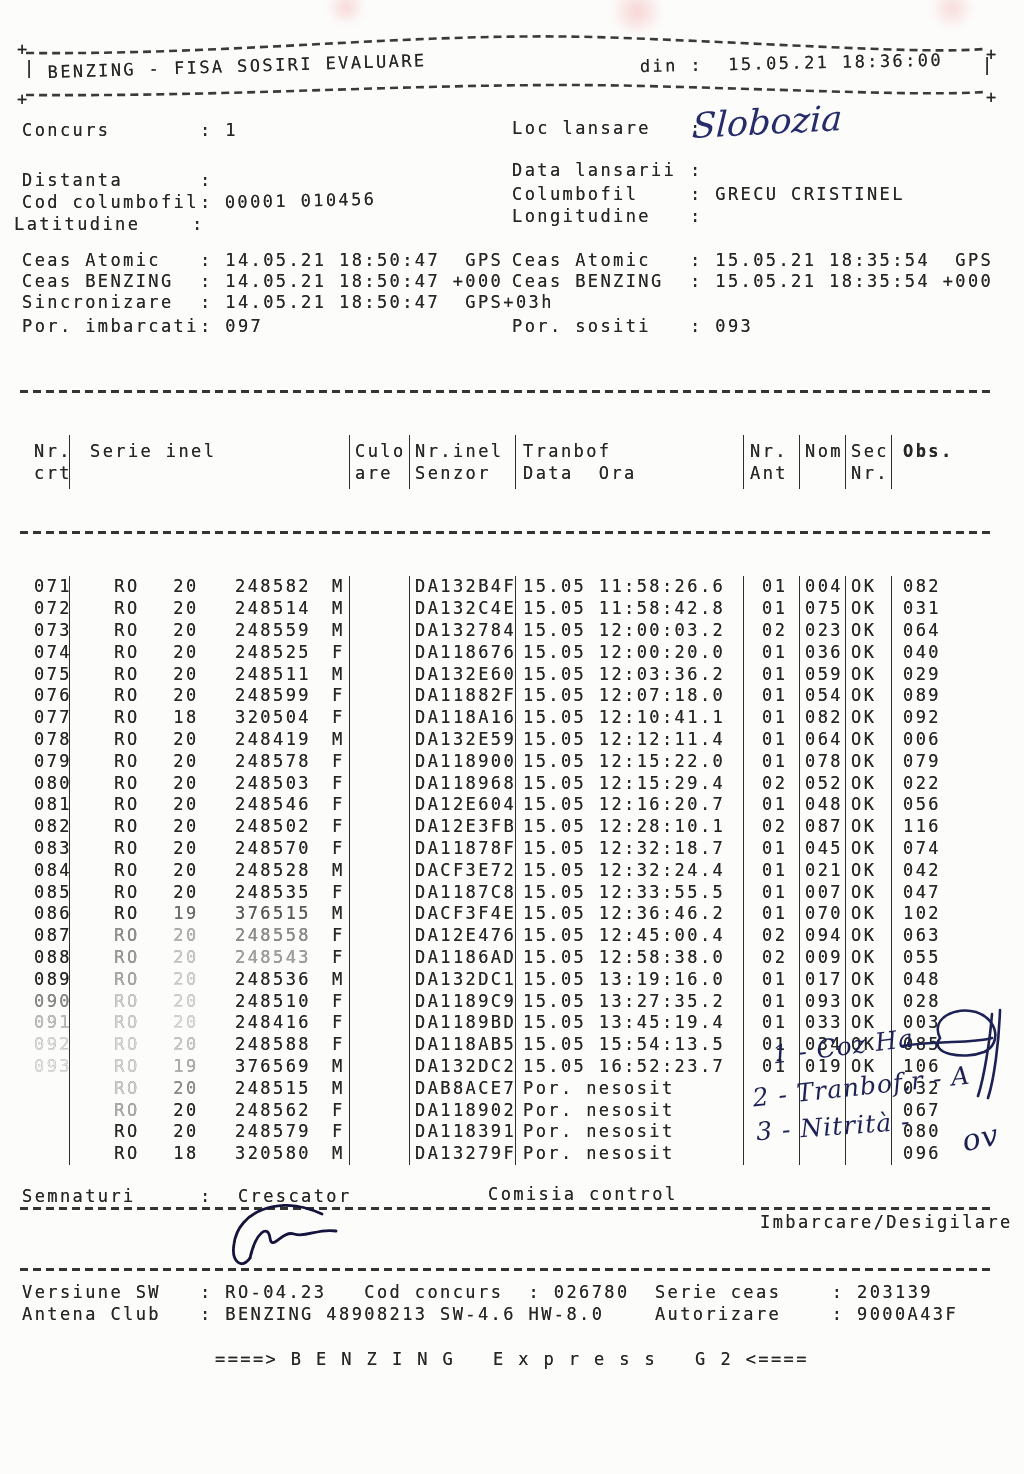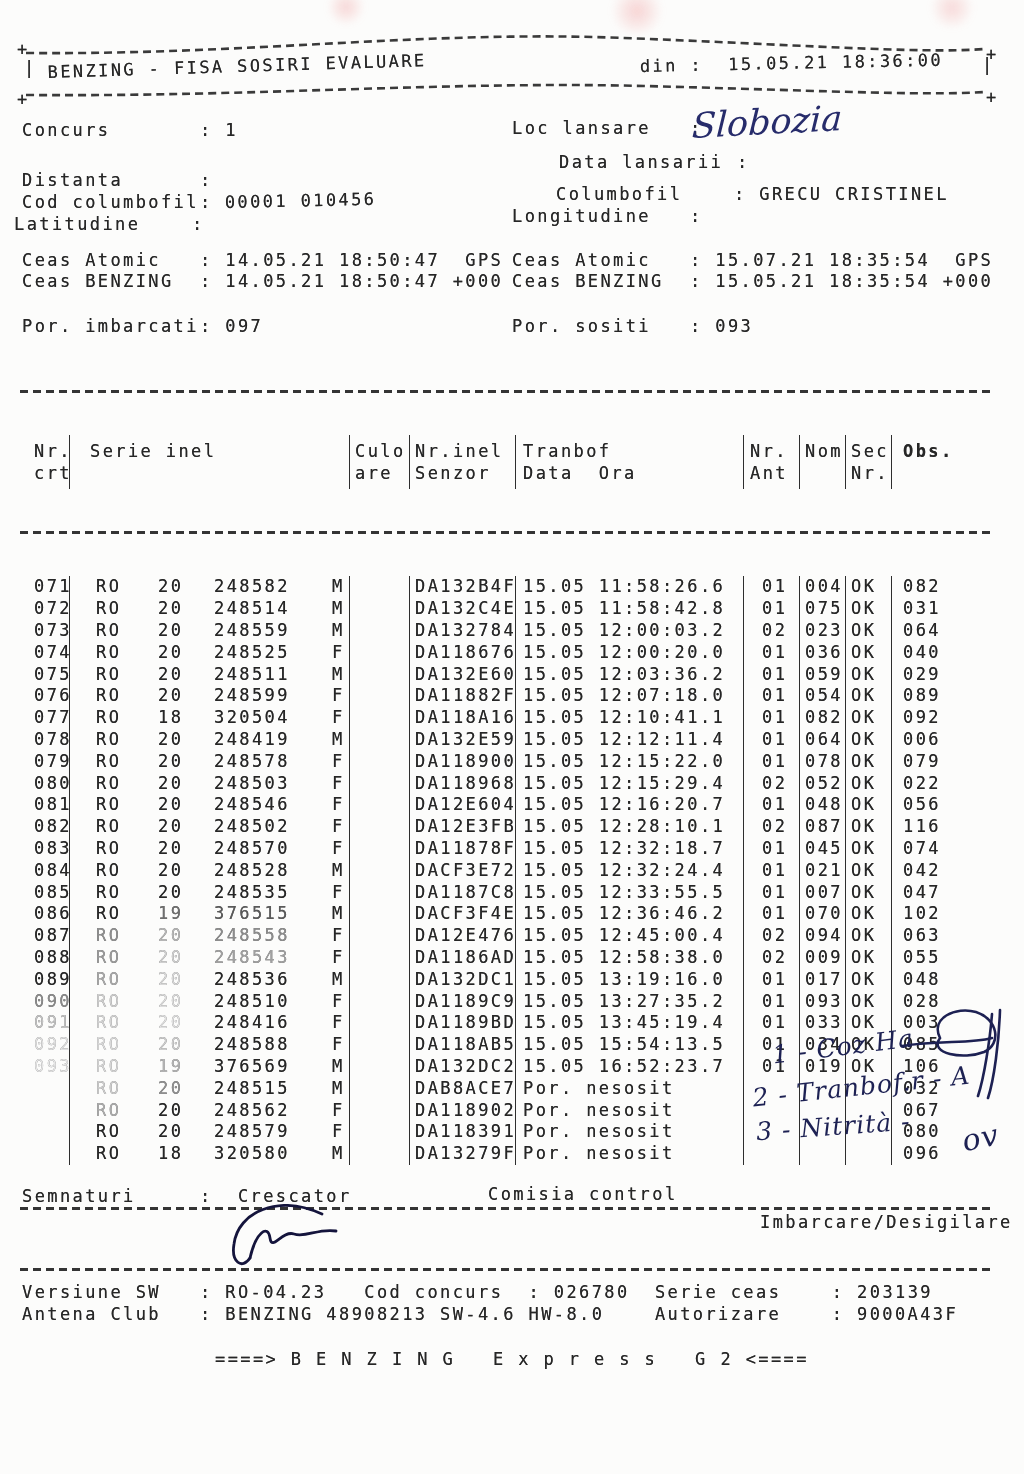--- a/index.html
+++ b/index.html
@@ -15,21 +15,21 @@
   .hdash{height:3px;background:repeating-linear-gradient(90deg,#343434 0 8px,transparent 8px 13px);}
   
   .tbl{position:absolute;left:20px;top:348px;width:972px;}
   .trow{display:grid;grid-template-columns:50px 280px 60px 106px 228px 56px 46px 46px 100px;}
   .cell{border-right:1.7px solid #2e2e2e;display:flex;align-items:center;overflow:hidden;}
   .cell:last-child{border-right:none;}
   .hrow .cell{display:block;padding-top:5px;height:49px;}
   .hl{line-height:22px;}
   .drow{height:21.8px;}
   .c-crt{padding-left:14px;}
-  .serie-in{display:flex;width:100%;}
+  .serie-in{display:flex;width:100%;text-align:center;}
   .co{margin-left:26px;width:62px;}
   .yr{width:56px;}
   .ring{width:118px;}
   .c-senzor{padding-left:5px;}
   .c-sosire{padding-left:7px;}
   .c-ant{padding-left:18px;}
   .c-nom{padding-left:5px;}
   .c-sec{padding-left:5px;}
   .c-obs{padding-left:11px;}
   .hpadA{padding-left:14px;} .hpadB{padding-left:20px;} .hpadC{padding-left:5px;}
@@ -66,31 +66,32 @@
     <div class="abs mono tilt1" style="left:48px;top:62px;">BENZING - FISA SOSIRI EVALUARE</div>
     <div class="abs mono tilt2" style="left:640px;top:56px;"><span>din :</span><span>  </span><span>15.05.21 18:36:00</span></div>
   </div>
 
   <div class="abs mono" style="left:22px;top:120px;"><span class="lbl">Concurs</span><span>:</span> <span>1</span></div>
   <div class="abs mono" style="left:22px;top:170px;"><span class="lbl">Distanta</span><span>:</span> <span></span></div>
   <div class="abs mono" style="left:22px;top:192px;"><span class="lbl">Cod columbofil</span><span>:</span> <span class="tilt2" style="display:inline-block">00001 010456</span></div>
   <div class="abs mono" style="left:14px;top:214px;"><span class="lbl">Latitudine</span><span>:</span></div>
 
   <div class="abs mono" style="left:512px;top:118px;"><span class="lblr">Loc lansare</span><span>:</span> <span></span></div>
-  <div class="abs mono" style="left:512px;top:152px;margin-left:47px;"><span class="lblr">Data lansarii</span><span>:</span> <span></span></div>
-  <div class="abs mono" style="left:512px;top:184px;margin-left:44px;"><span class="lblr">Columbofil</span><span>:</span> <span>GRECU CRISTINEL</span></div>
+  <div class="abs mono" style="left:512px;top:160px;"><span class="lblr">Data lansarii</span><span>:</span> <span></span></div>
+  <div class="abs mono" style="left:512px;top:184px;"><span class="lblr">Columbofil</span><span>:</span> <span>GRECU CRISTINEL</span></div>
   <div class="abs mono" style="left:512px;top:206px;"><span class="lblr">Longitudine</span><span>:</span></div>
 
   <div class="abs hand hand-big" style="left:692px;top:102px;">Slobozia</div>
 
   <div class="abs mono" style="left:22px;top:250px;"><span class="lbl">Ceas Atomic</span><span>:</span> <span>14.05.21 18:50:47  GPS</span></div>
   <div class="abs mono" style="left:22px;top:271px;"><span class="lbl">Ceas BENZING</span><span>:</span> <span>14.05.21 18:50:47 +000</span></div>
+  <div class="abs mono" style="left:22px;top:292px;"><span class="lbl">Sincronizare</span><span>:</span> <span>14.05.21 18:50:47  GPS+03h</span></div>
   <div class="abs mono" style="left:22px;top:316px;"><span class="lbl">Por. imbarcati</span><span>:</span> <span>097</span></div>
 
-  <div class="abs mono" style="left:512px;top:250px;"><span class="lbl">Ceas Atomic</span><span>:</span> <span>15.07.21 18:35:54  GPS</span></div>
+  <div class="abs mono" style="left:512px;top:250px;"><span class="lbl">Ceas Atomic</span><span>:</span> <span>15.05.21 18:35:54  GPS</span></div>
   <div class="abs mono" style="left:512px;top:271px;"><span class="lbl">Ceas BENZING</span><span>:</span> <span>15.05.21 18:35:54 +000</span></div>
   <div class="abs mono" style="left:512px;top:316px;"><span class="lbl">Por. sositi</span><span>:</span> <span>093</span></div>
 
   <div class="tbl mono">
     <div class="hdash"></div>
     <div class="trow hrow">
       <div class="cell hpadA"><div class="hl">Nr.</div><div class="hl">crt</div></div>
       <div class="cell hpadB"><div class="hl">Serie inel</div></div>
       <div class="cell hpadC"><div class="hl">Culo</div><div class="hl">are</div></div>
       <div class="cell hpadC"><div class="hl">Nr.inel</div><div class="hl">Senzor</div></div>

